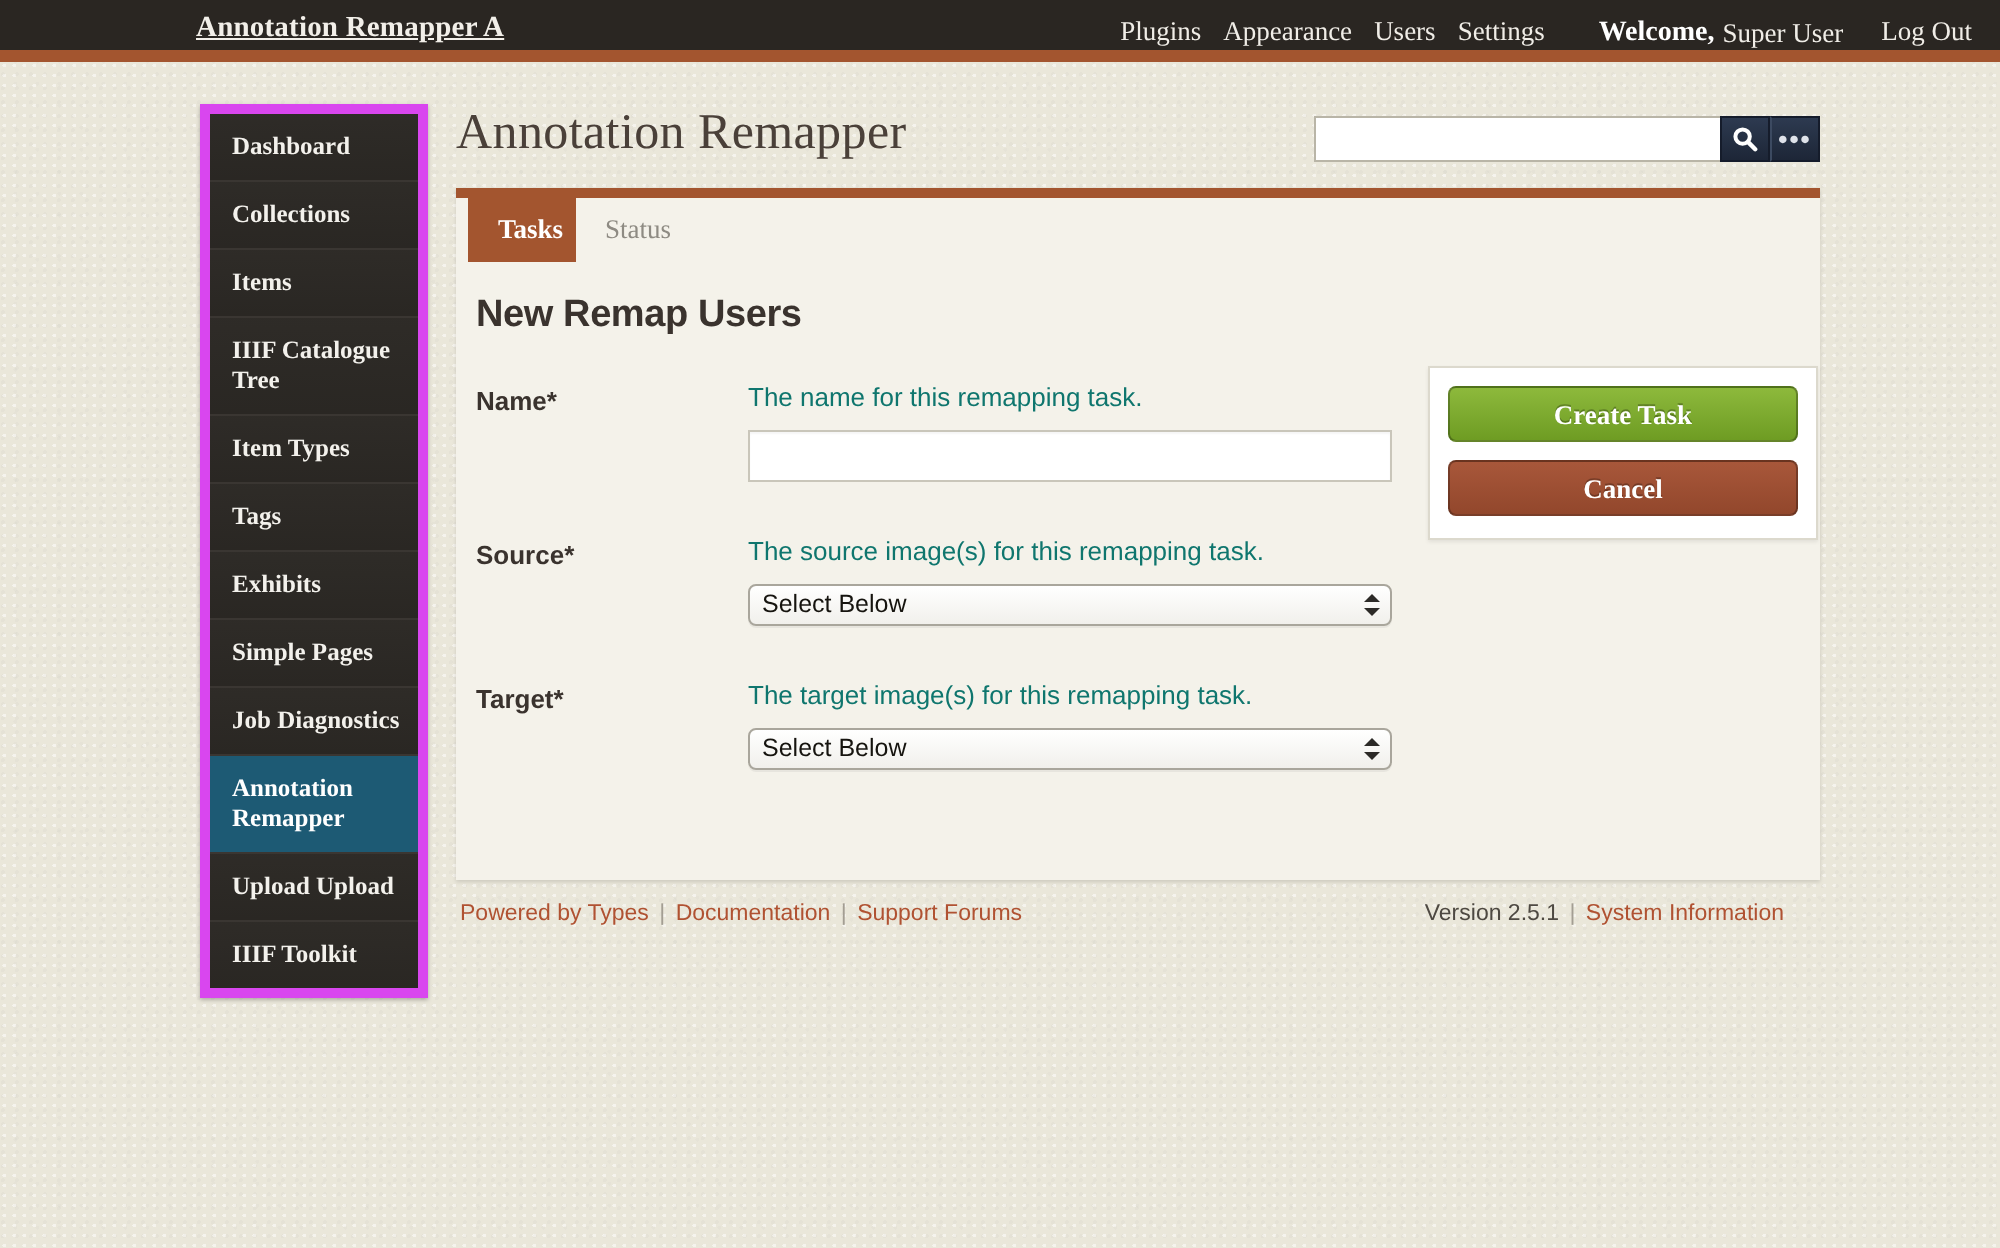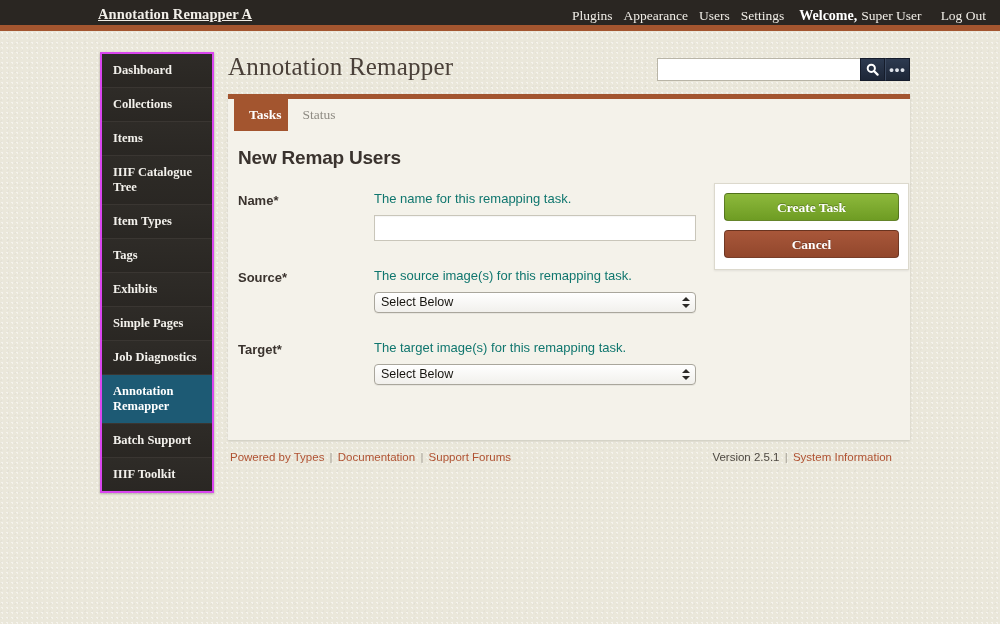--- a/index.html
+++ b/index.html
@@ -48,21 +48,21 @@
     align-items: baseline;
     gap: 11px;
     font-family: "Liberation Serif", serif;
     font-size: 13.5px;
   }
   #top-nav a {
     color: #f0ede7;
     text-decoration: none;
   }
   #top-nav .welcome-group {
-    margin-left: 4px;
+    margin-left: 16px;
     display: flex;
     align-items: center;
     gap: 4px;
     color: #f0ede7;
   }
   #top-nav .welcome-strong {
     font-weight: bold;
     font-size: 14px;
     color: #ffffff;
   }
@@ -76,21 +76,21 @@
     height: 593px;
   }
 
   
   #sidebar {
     position: absolute;
     left: 100px;
     top: 21px;
     width: 114px;
     background: #23201d;
-    border: 2px solid #d946ef;
+    border: 5px solid #d946ef;
     box-shadow: 0 1px 2px rgba(0,0,0,0.25);
   }
   .nav-item {
     display: block;
     padding: 9px 9px 9px 11px;
     font-family: "Liberation Serif", serif;
     font-weight: bold;
     font-size: 12.5px;
     line-height: 15px;
     color: #f3f1ec;
@@ -368,21 +368,21 @@
     <a class="nav-item" href="#">Dashboard</a>
     <a class="nav-item" href="#">Collections</a>
     <a class="nav-item" href="#">Items</a>
     <a class="nav-item" href="#">IIIF Catalogue Tree</a>
     <a class="nav-item" href="#">Item Types</a>
     <a class="nav-item" href="#">Tags</a>
     <a class="nav-item" href="#">Exhibits</a>
     <a class="nav-item" href="#">Simple Pages</a>
     <a class="nav-item" href="#">Job Diagnostics</a>
     <a class="nav-item active" href="#">Annotation Remapper</a>
-    <a class="nav-item" href="#">Batch Support</a>
+    <a class="nav-item" href="#">Upload Upload</a>
     <a class="nav-item" href="#">IIIF Toolkit</a>
   </nav>
 
   <div id="main">
 
     <div id="page-title-row">
       <h1 id="page-title">Annotation Remapper</h1>
 
       <form id="search-form">
         <input id="search-input" type="text" placeholder="" value="" style="">

